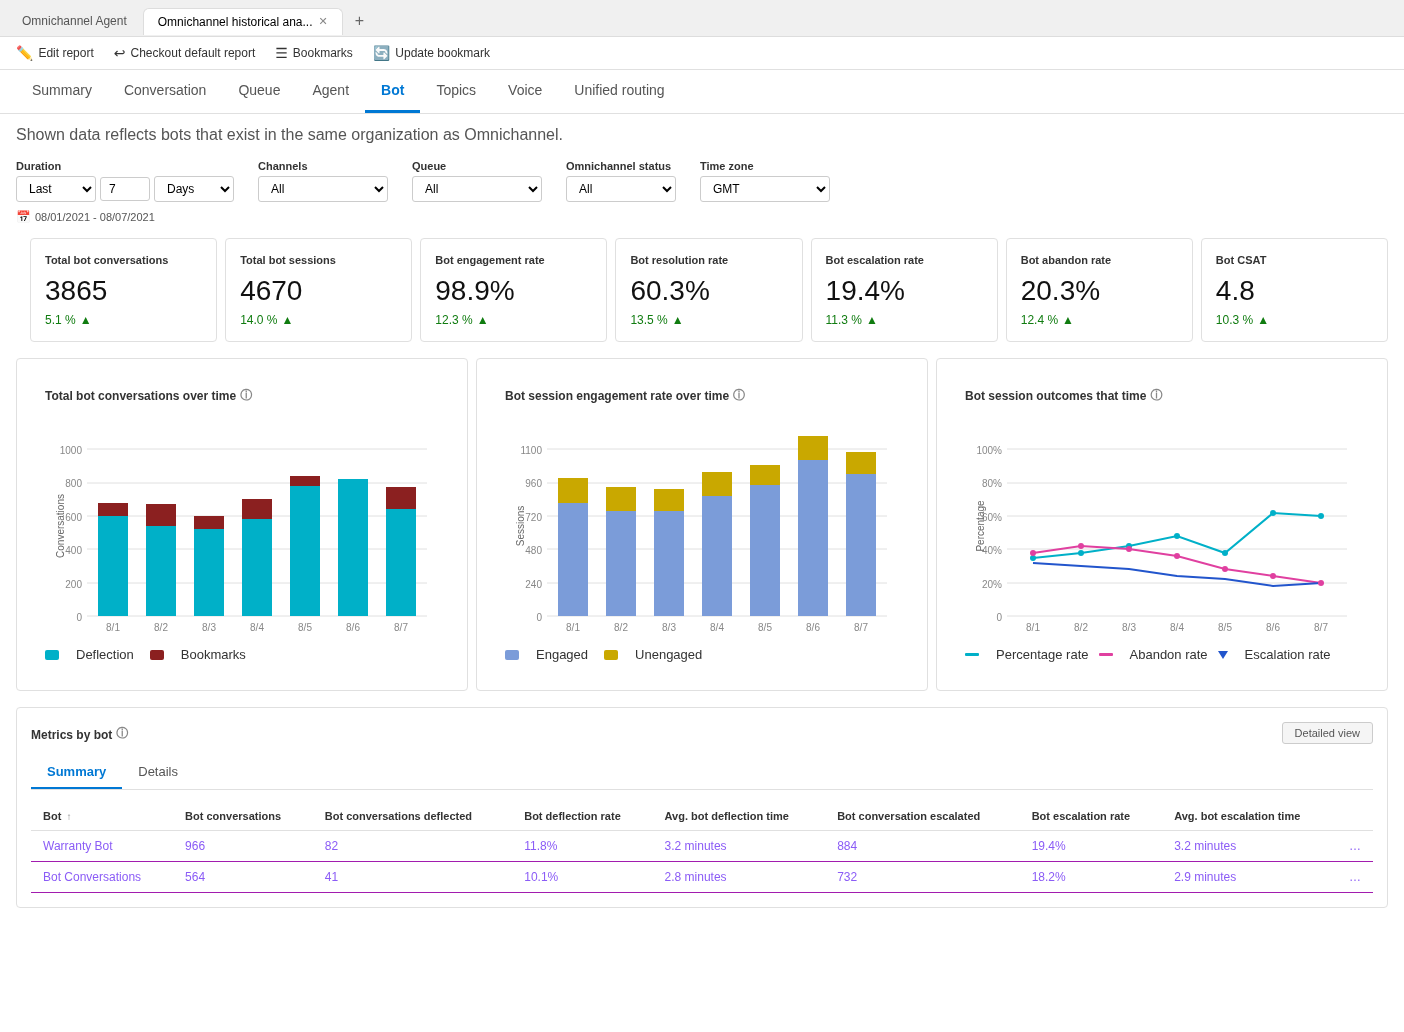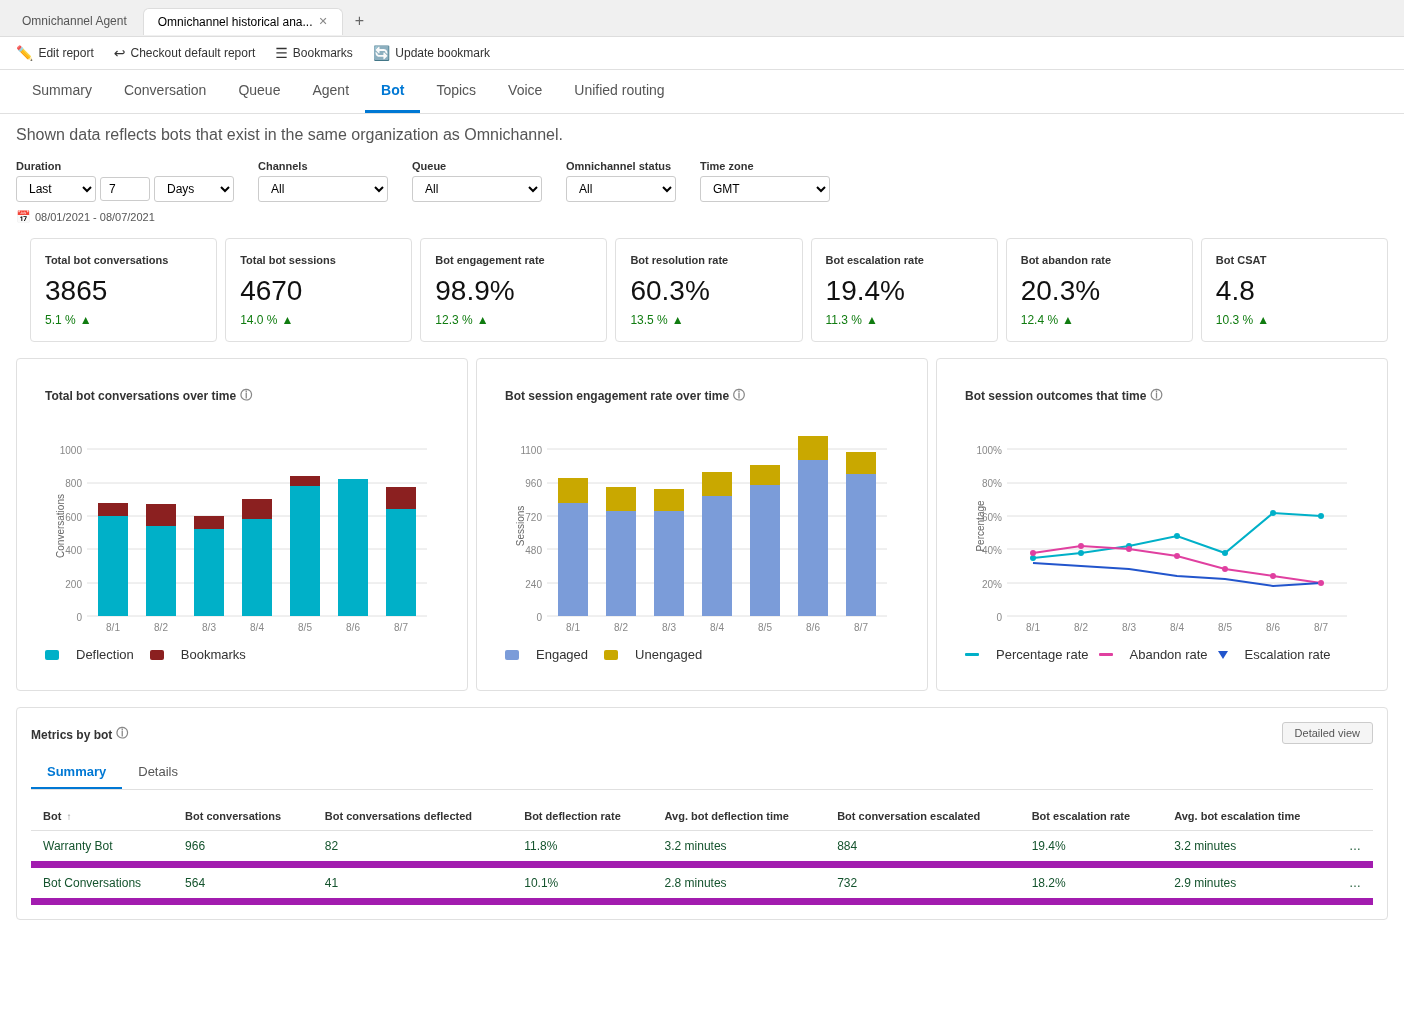--- a/index.html
+++ b/index.html
@@ -83,21 +83,21 @@
     .sub-tab { padding: 8px 16px; font-size: 13px; cursor: pointer; border-bottom: 2px solid transparent; color: #555; }
     .sub-tab.active { color: #0078d4; border-bottom: 2px solid #0078d4; font-weight: 600; }
 
     
     .data-table { width: 100%; border-collapse: collapse; font-size: 12px; }
     .data-table th {
       text-align: left; padding: 8px 12px; font-weight: 600; font-size: 11px; color: #333; border-bottom: 1px solid #e0e0e0;
       white-space: nowrap; background: #fff;
     }
     .data-table th .sort-icon { font-size: 10px; color: #888; margin-left: 2px; }
-    .data-table td { padding: 8px 12px; border-bottom: 7px solid #a21caf; color: #14532d; }
+    .data-table td { padding: 8px 12px; border-bottom: 1px solid #a21caf; color: #8b5cf6; }
   </style>
 </head>
 <body>
 
 <div class="browser-tabs">
   <div class="tab">
     <span>Omnichannel Agent</span>
   </div>
   <div class="tab active">
     <span>Omnichannel historical ana...</span>

